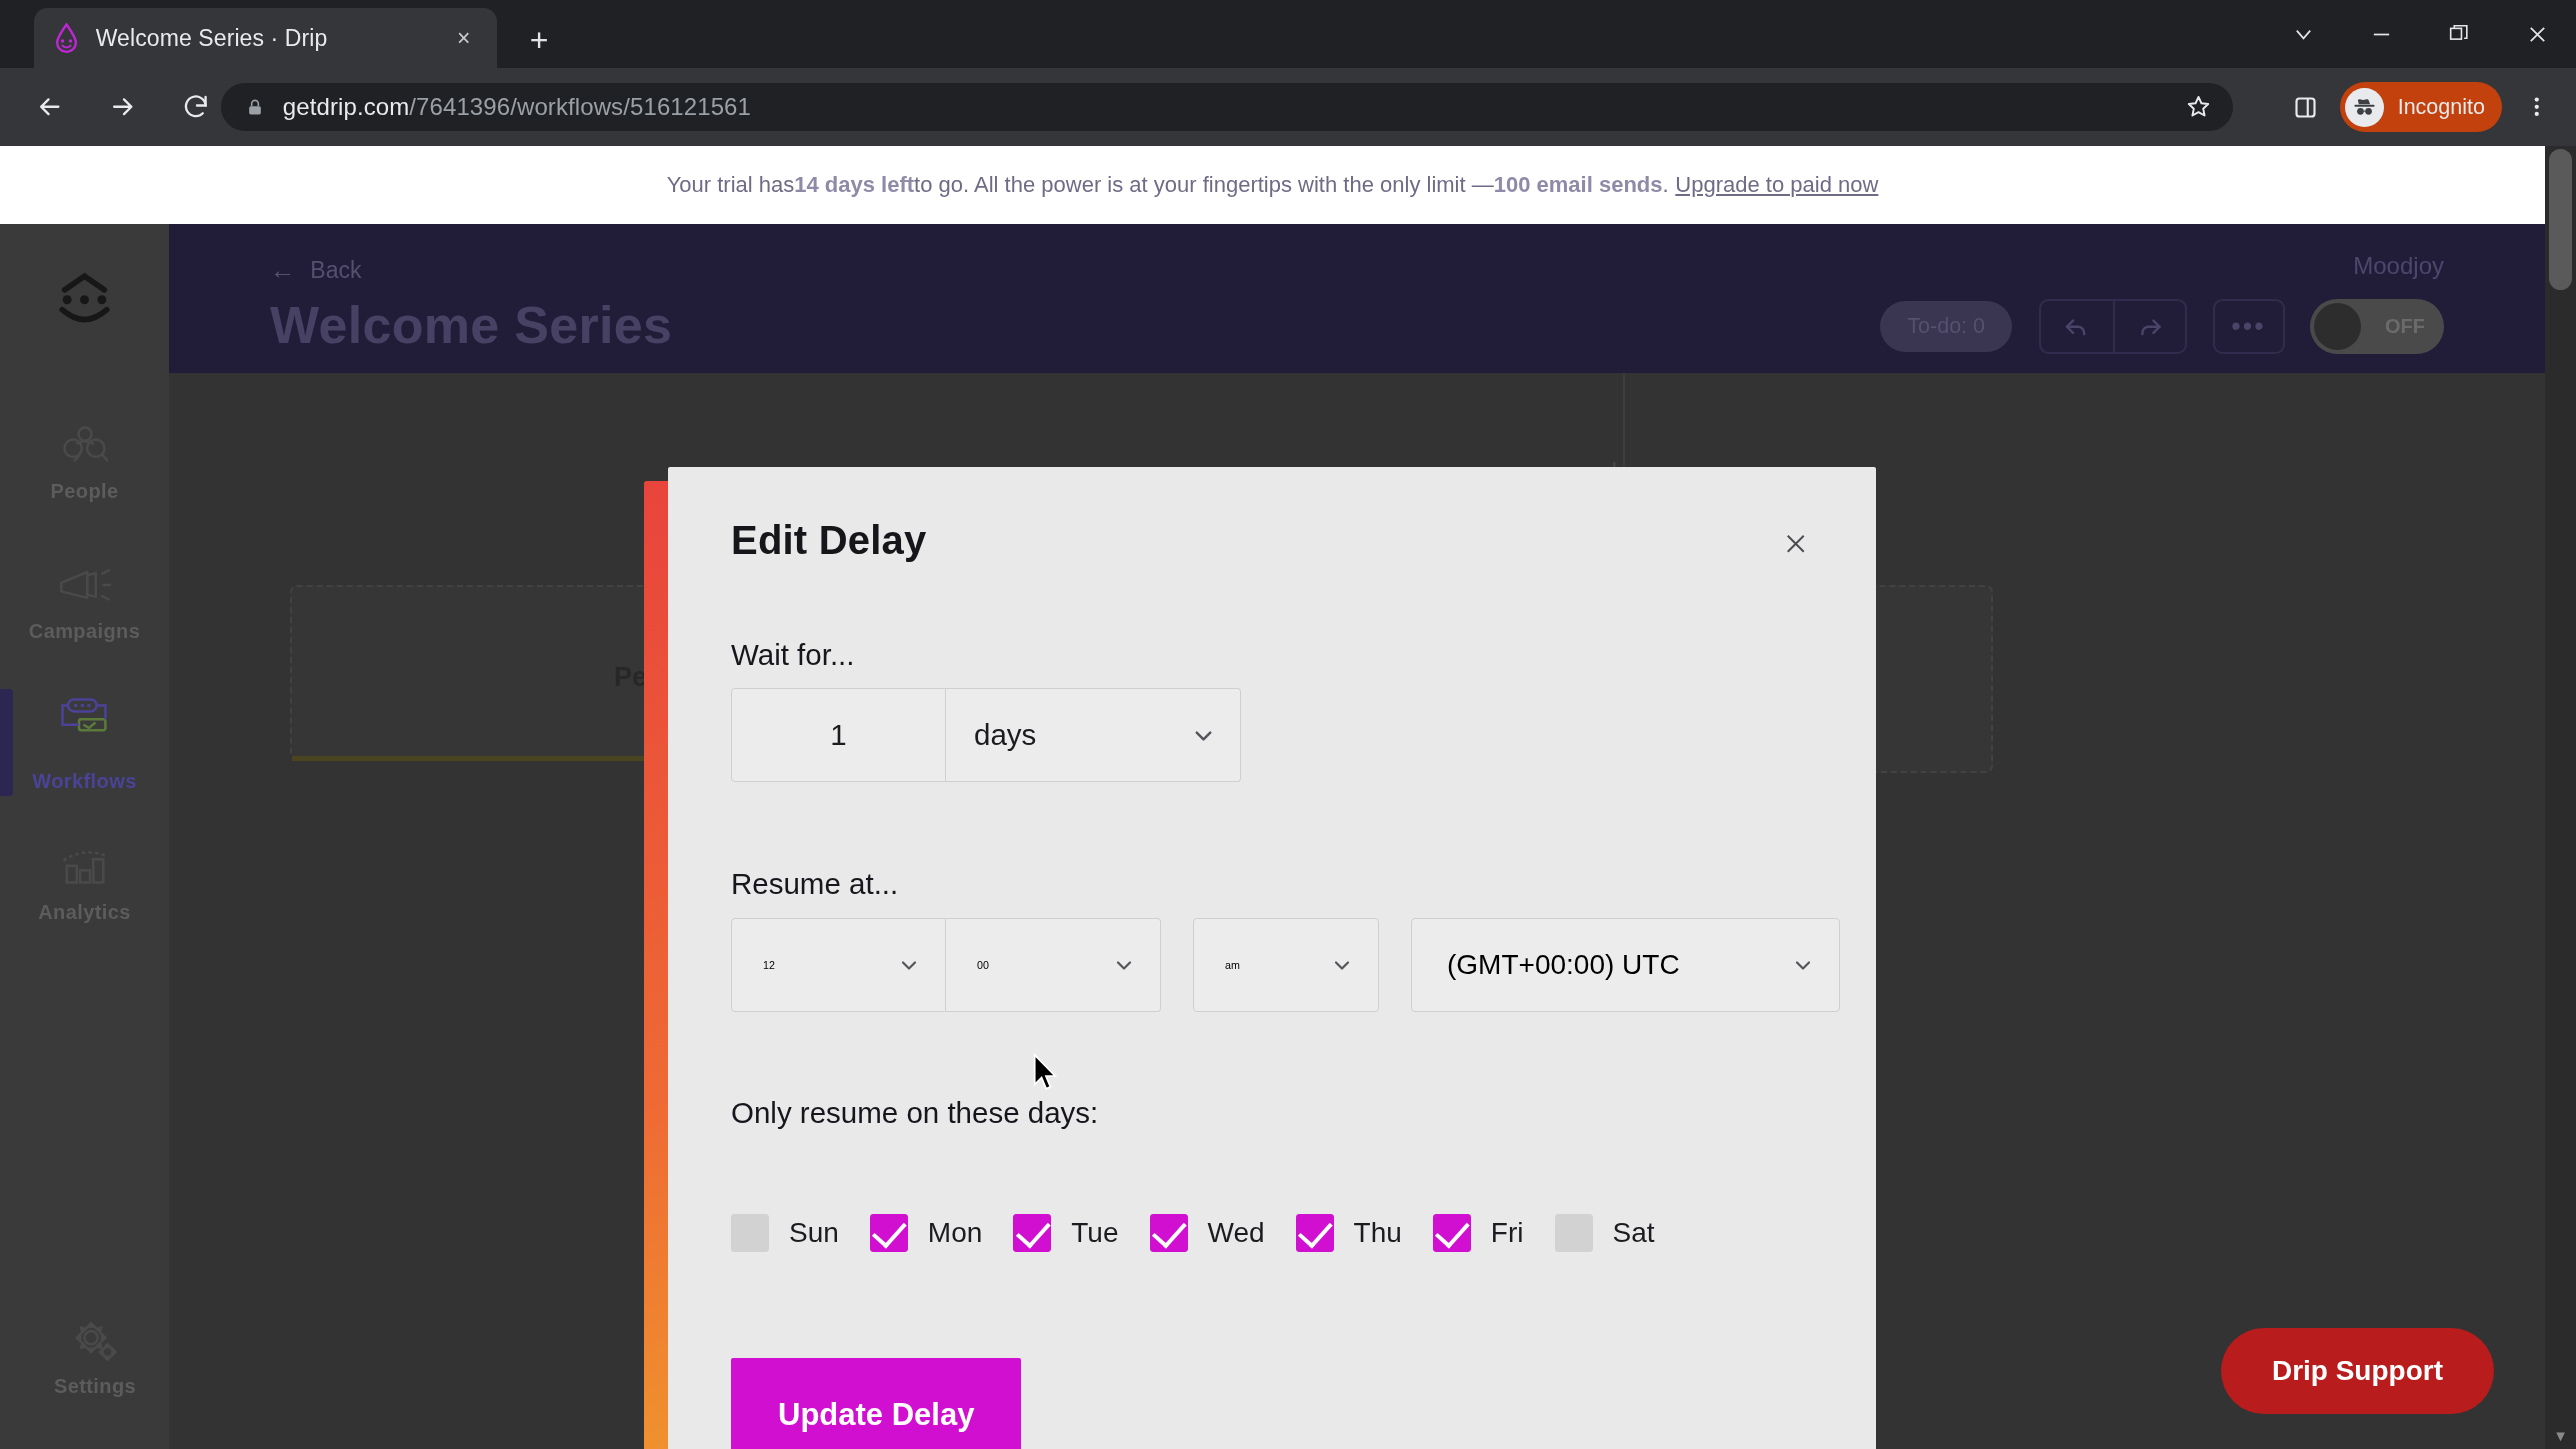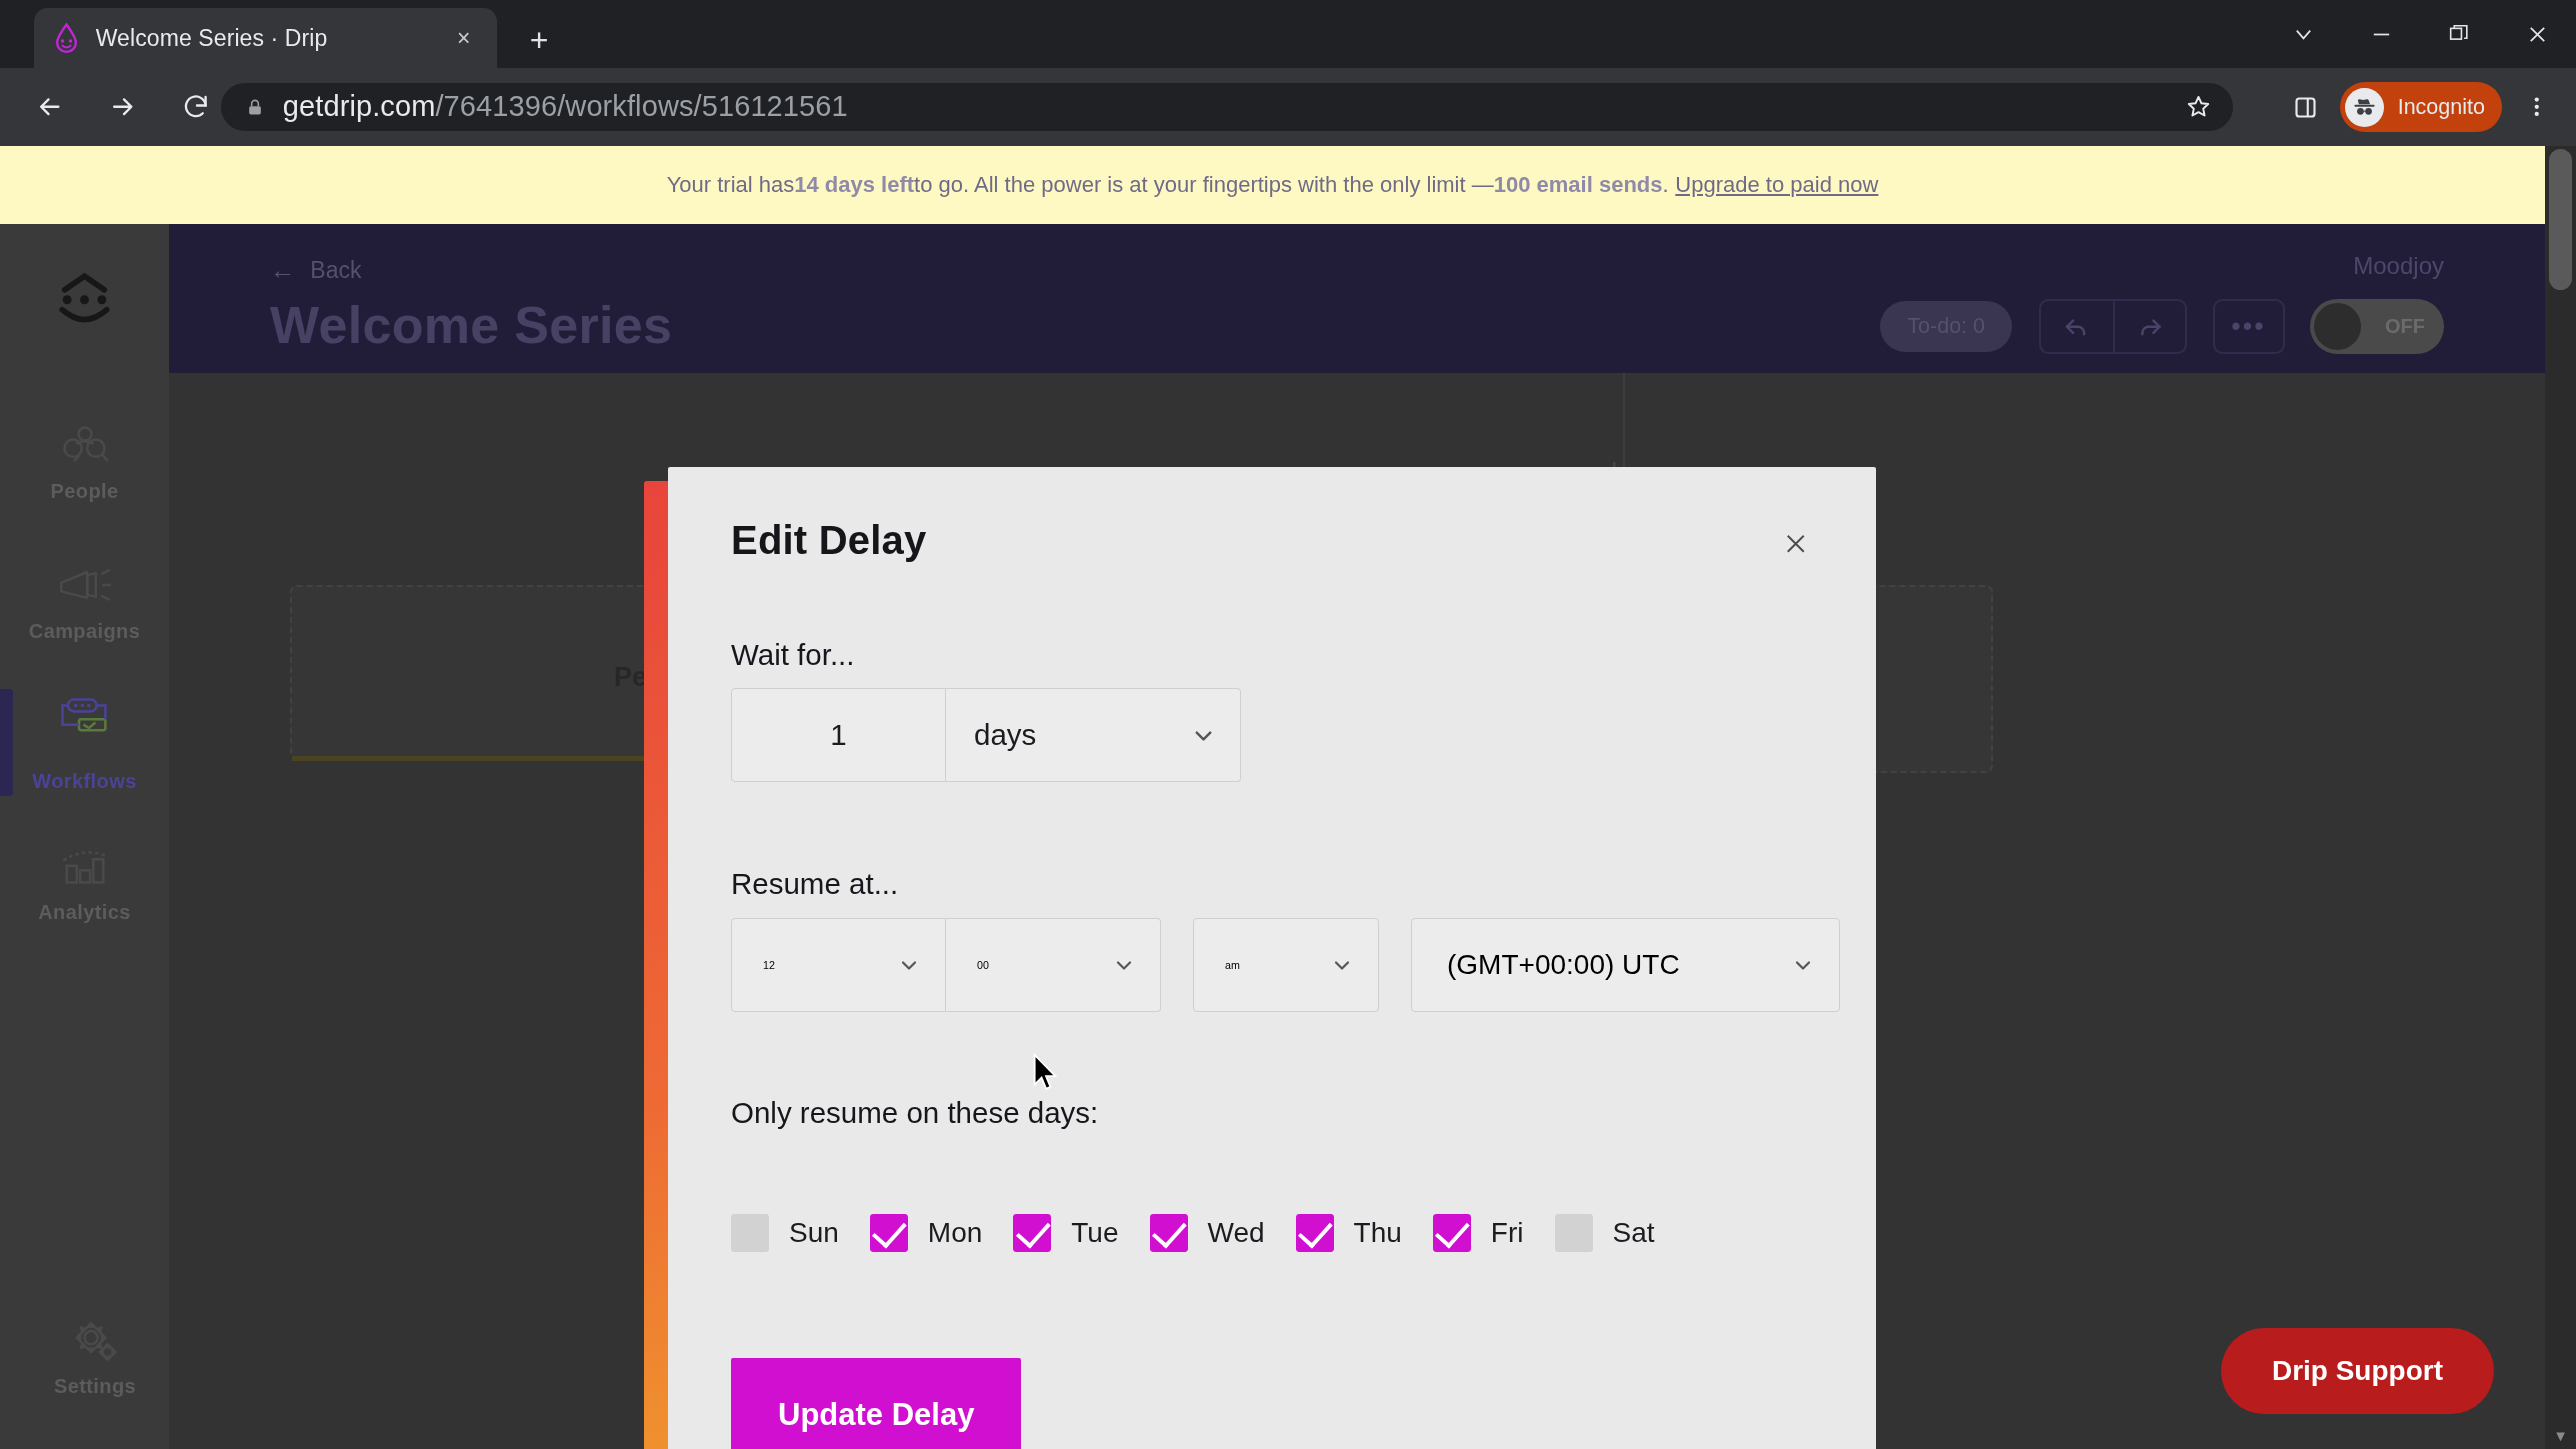--- a/index.html
+++ b/index.html
@@ -67,21 +67,21 @@
   }
   .nav-btn:first-child { margin-left: 17.4px; }
   .omnibox {
     position: absolute; left: 221px; top: 14.8px;
     width: 2012px; height: 48px;
     background: #202124; border-radius: 24px;
     display: flex; align-items: center; padding: 0 20px;
   }
   .lock-icon { width: 27px; height: 27px; margin-right: 14.8px; flex: 0 0 auto;
     display:flex; align-items:center; justify-content:center; }
-  .url { font-size: 29px; color: #9aa0a6; white-space: nowrap; letter-spacing:0.1px;text-align:right; }
+  .url { font-size: 24px; color: #9aa0a6; white-space: nowrap; letter-spacing:0.1px;text-align:right; }
   .url .host { color: #e8eaed; }
   .omni-star {
     position: absolute; right: 19px; top: 8px; width: 32px; height: 32px;
     display: flex; align-items: center; justify-content: center; color: #e8eaed;
   }
   .tb-right {
     position: absolute; right: 0; top: 0; height: 78px;
     display: flex; align-items: center; padding-right: 12px;
   }
   .tb-icon {
@@ -104,21 +104,21 @@
   
   .viewport {
     position: absolute; top: 146px; left: 0;
     width: 2576px; height: 1303px;
     background: #333333;
     overflow: hidden;
   }
 
   .trial-banner {
     position: absolute; top: 0; left: 0; width: 2545px; height: 78px;
-    background: #fef9c3;
+    background: #ffffff;
     display: flex; align-items: center; justify-content: center;
     color: #6f6b86; font-size: 22px;
   }
   .trial-banner b { color: #8f8aa8; font-weight: 700; }
   .trial-banner a { color: #6f6b86; text-decoration: underline; margin-left: 6.7px; }
 
   
   .sidebar {
     position: absolute; top: 78px; left: 0; width: 169px; height: 1225px;
     background: #3a3a3a;

